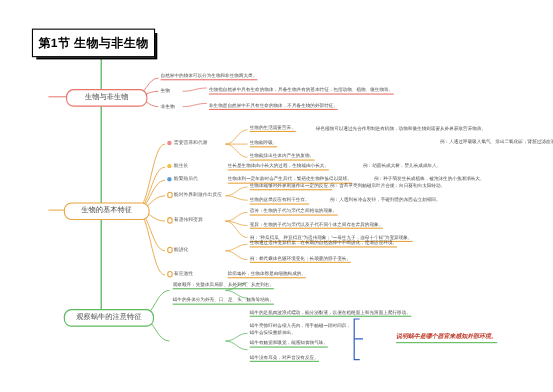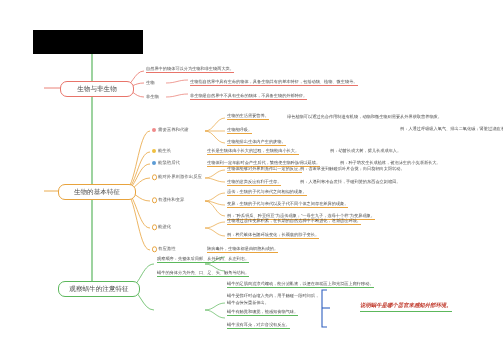--- a/index.html
+++ b/index.html
@@ -139,20 +139,23 @@
     <path d="M205 264 C214 264 216 271 225 271" stroke="#5cb85c" stroke-width="0.7" fill="none"></path>
 
     <path d="M205 310 C214 310 216 303 225 303" stroke="#5cb85c" stroke-width="0.7" fill="none"></path>
     <path d="M205 310 C214 310 216 318 225 318" stroke="#5cb85c" stroke-width="0.7" fill="none"></path>
 
     <path d="M327 290 L322 290 L322 327 L327 327" stroke="#2f5fbf" stroke-width="1.1" fill="none"></path>
     <path d="M322 308 L330 308" stroke="#2f5fbf" stroke-width="1.1" fill="none"></path>
   </svg>
 
   <div class="title-shadow"></div>
+  <div class="title-box">
+    <span>第1节 生物与非生物</span>
+  </div>
 
   <div class="node red" id="node-bio">
     <span>生物与非生物</span>
   </div>
 
   <div class="leaf u-red" style="left:146px;top:67px;">自然界中的物体可以分为生物和非生物两大类。</div>
 
   <div class="keylab" style="left:146px;top:80px;">生物</div>
   <div class="leaf u-red" style="left:190px;top:80px;">生物指自然界中具有生命的物体，具备生物共有的基本特征，包括动物、植物、微生物等。</div>
 

